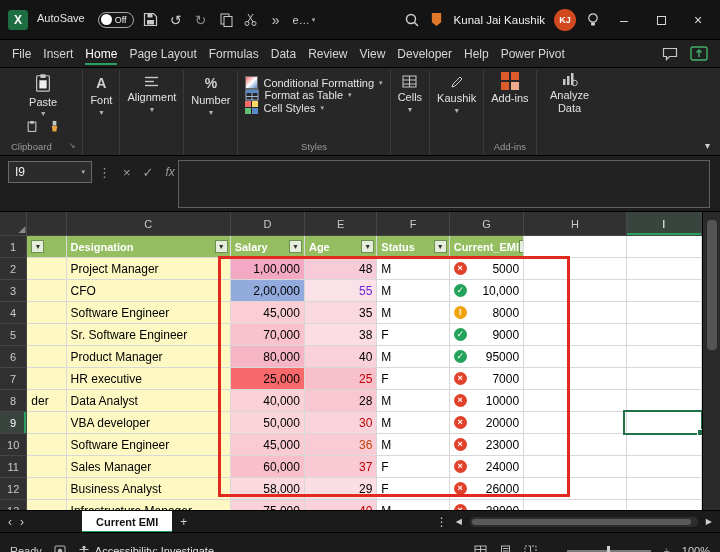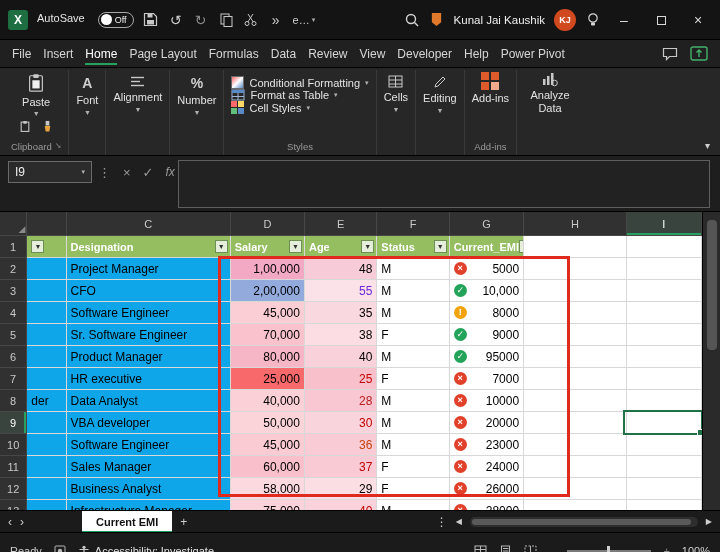--- a/index.html
+++ b/index.html
@@ -34,21 +34,21 @@
   .menu-item.active{color:#fff}
   .menu-item.active::after{content:"";position:absolute;left:6px;right:6px;bottom:2px;height:2px;background:#27a060}
   .mb-spacer{flex:1}
   .mb-ic{display:flex;align-items:center;margin:0 6px}
 
   
   .ribbon{position:absolute;top:68px;left:0;right:0;height:88px;background:#272727;display:flex;
           align-items:stretch;padding:2px 4px 0 4px;border-bottom:1px solid #000}
   .rgroup{display:flex;flex-direction:column;align-items:center;padding:2px 7px 0;position:relative}
   .rgroup+.rgroup{border-left:1px solid #3a3a3a}
-  .rgroup-label{margin-top:auto;font-size:9.5px;color:#9a9a9a;padding:2px 0 3px;display:flex;gap:3px}
+  .rgroup-label{margin-top:auto;font-size:9.5px;color:#9a9a9a;padding:2px 0 3px;display:flex;gap:17px}
   .bigbtn{display:flex;flex-direction:column;align-items:center;gap:2px;font-size:11px;color:#e2e2e2;text-align:center}
   .smallrow{display:flex;gap:10px;margin-top:3px;align-items:center}
   .collapsed{display:flex;flex-direction:column;align-items:center;gap:3px;font-size:11px;color:#e2e2e2;padding-top:3px}
   .arrow{font-size:7px;color:#b0b0b0}
   .ric-letter{font-size:14px;font-weight:bold;color:#d0d0d0}
   .styles-col{display:flex;flex-direction:column;align-items:flex-start;padding-top:4px;font-size:11px}
   .styles-item{display:flex;align-items:center;gap:5px;white-space:nowrap}
   .ic-cf{width:13px;height:13px;border:1px solid #6a6a6a;
          background:linear-gradient(135deg,#f8696b 0%,#ffffff 50%,#5a8ac6 100%)}
   .ic-cs{display:grid;grid-template-columns:6px 6px;grid-template-rows:6px 6px;gap:1px}
@@ -78,21 +78,21 @@
   .corner-glyph{margin:auto 1px 1px auto;font-size:9px;color:#8a8a8a;line-height:1}
   .c-rh{width:28px}.c-b{width:40px}.c-c{width:168px}.c-d{width:76px}.c-e{width:74px}
   .c-f{width:74px}.c-g{width:76px}.c-h{width:105px}.c-i{width:77px}
   .row{display:flex;height:22px}
   .rowhead{width:28px;background:#313131;border-right:1px solid #474747;border-bottom:1px solid #474747;
            color:#c9c9c9;font-size:11px;display:flex;align-items:center;justify-content:center}
   .rowhead.sel{background:#3a443e;color:#fff;box-shadow:inset -2px 0 0 #27a060}
   .cell{background:#fff;border-right:1px solid #d8d8d8;border-bottom:1px solid #d8d8d8;color:#000;
         font-size:12px;display:flex;align-items:center;padding:0 4px;overflow:hidden;white-space:nowrap}
   .num{justify-content:flex-end}
-  .peach{background:#0ea5e9}
+  .peach{background:#fef9c3}
   .thead{background:#94be60;color:#fff;font-weight:bold;font-size:11px;padding:0 2px 0 4px}
   .filterbtn{width:13px;height:13px;min-width:13px;background:#e4eedb;border:1px solid #6d8f53;color:#333;
              font-size:7px;display:flex;align-items:center;justify-content:center;margin-left:auto}
   .emi{justify-content:space-between}
   .emi-icon{width:13px;height:13px;min-width:13px;border-radius:50%;color:#fff;font-size:9px;font-weight:bold;
             display:flex;align-items:center;justify-content:center;line-height:1}
   .red-rect{position:absolute;left:218px;top:44px;width:352px;height:241px;border:3px solid #e02a1d;
             pointer-events:none;z-index:6}
   .sel-box{position:absolute;left:623px;top:198px;width:80px;height:25px;border:2px solid #1f7246;z-index:5;
            pointer-events:none}
@@ -317,21 +317,21 @@
         <span>Cells</span>
         <span class="arrow">▼</span>
       </div>
     </div>
 
     <div class="rgroup">
       <div class="collapsed">
         <svg width="14" height="14" viewBox="0 0 14 14">
             <path d="M2 12l1-3 7-7 2 2-7 7z" fill="none" stroke="#c8c8c8"></path>
           </svg>
-        <span>Editing</span>
+        <span>Kaushik</span>
         <span class="arrow">▼</span>
       </div>
     </div>
 
     <div class="rgroup">
       <div class="bigbtn">
         <span class="ic-addins">
             <b></b>
             <b></b>
             <b></b>
@@ -499,21 +499,21 @@
           <span>7000</span>
         </div>
         <div class="cell c-h"></div>
         <div class="cell c-i"></div>
       </div>
         <div class="row">
         <div class="rowhead">8</div>
         <div class="cell c-b peach">der</div>
         <div class="cell c-c peach">Data Analyst</div>
         <div class="cell c-d num" style="background-color: rgb(251, 208, 214);">40,000</div>
-        <div class="cell c-e num" style="background-color: rgb(249, 199, 209); color: #b91c1c;">28</div>
+        <div class="cell c-e num" style="background-color: rgb(249, 199, 209); color: #000000;">28</div>
         <div class="cell c-f">M</div>
         <div class="cell c-g emi">
           <span class="emi-icon" style="background-color: rgb(225, 64, 42);">×</span>
           <span>10000</span>
         </div>
         <div class="cell c-h"></div>
         <div class="cell c-i"></div>
       </div>
         <div class="row">
         <div class="rowhead sel">9</div>

